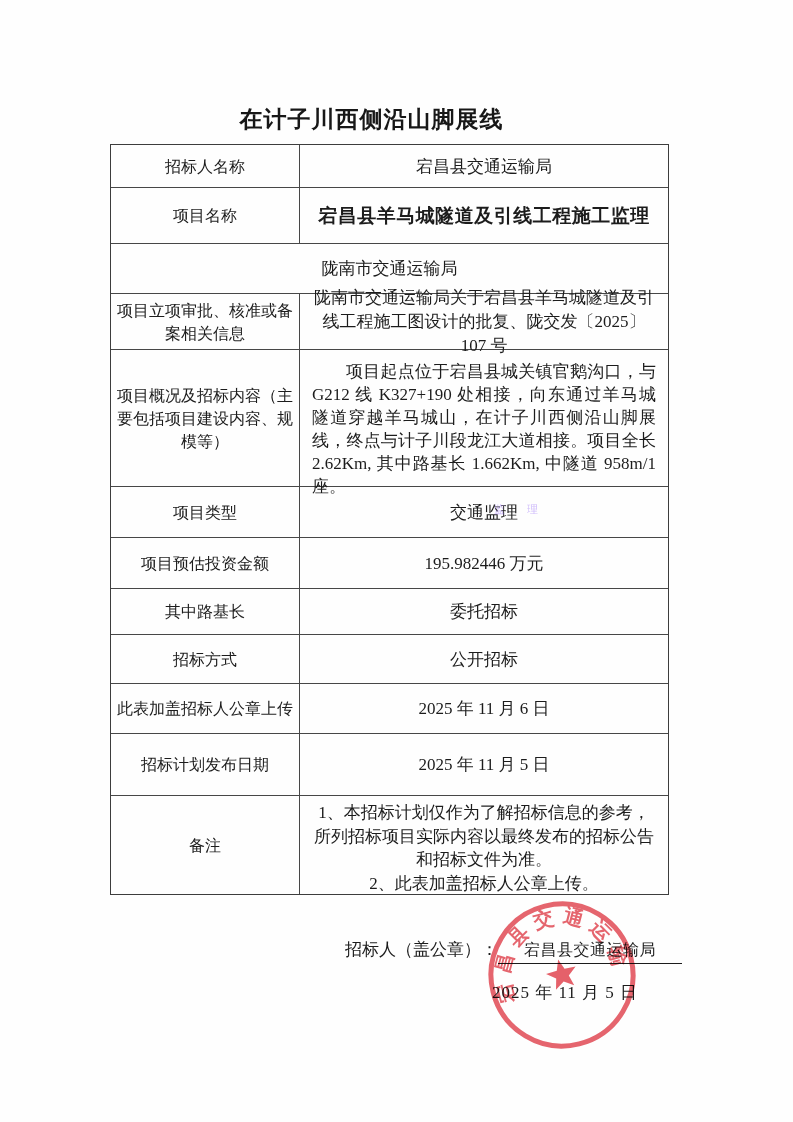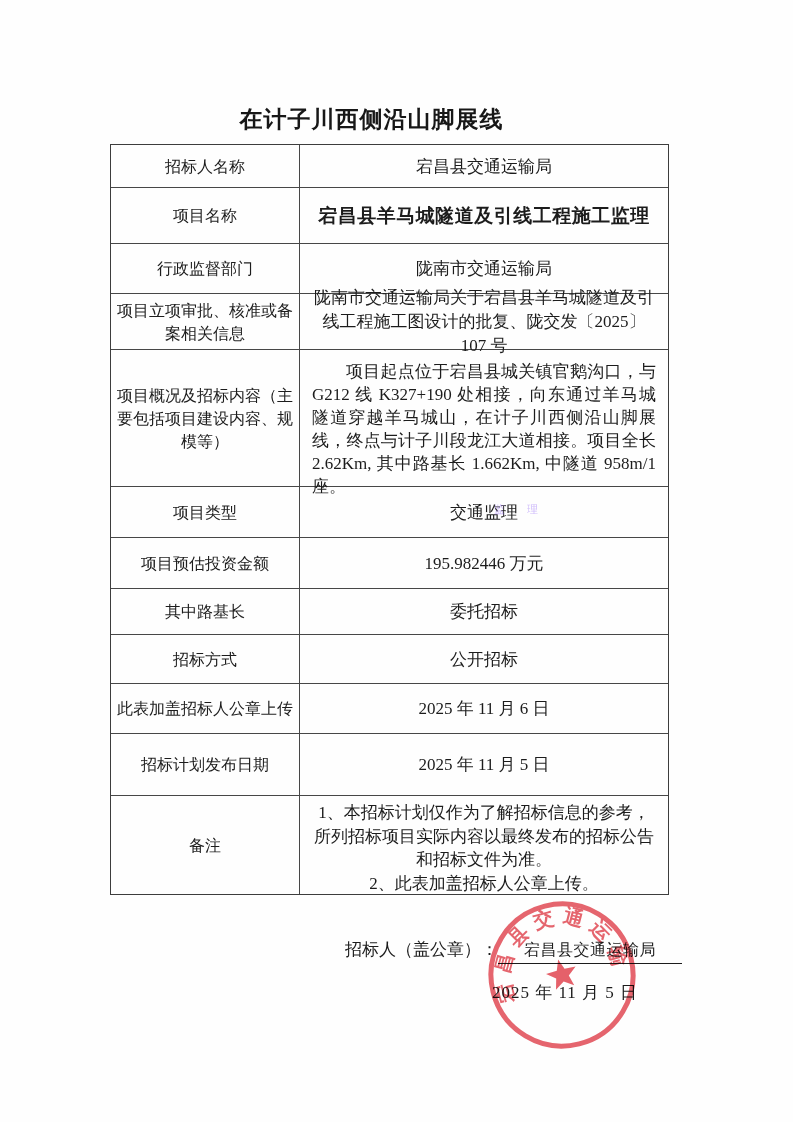--- a/index.html
+++ b/index.html
@@ -88,21 +88,20 @@
     <div class="cell label">招标人名称</div>
     <div class="cell value">宕昌县交通运输局</div>
   </div>
 
   <div class="row r2">
     <div class="cell label">项目名称</div>
     <div class="cell value">宕昌县羊马城隧道及引线工程施工监理</div>
   </div>
 
   <div class="row r3">
-    <div class="cell label">行政监督部门</div>
     <div class="cell value">陇南市交通运输局</div>
   </div>
 
   <div class="row r4">
     <div class="cell label">项目立项审批、核准或备案相关信息</div>
     <div class="cell value">陇南市交通运输局关于宕昌县羊马城隧道及引线工程施工图设计的批复、陇交发〔2025〕107 号</div>
   </div>
 
   <div class="row r5">
     <div class="cell label">项目概况及招标内容（主要包括项目建设内容、规模等）</div>

